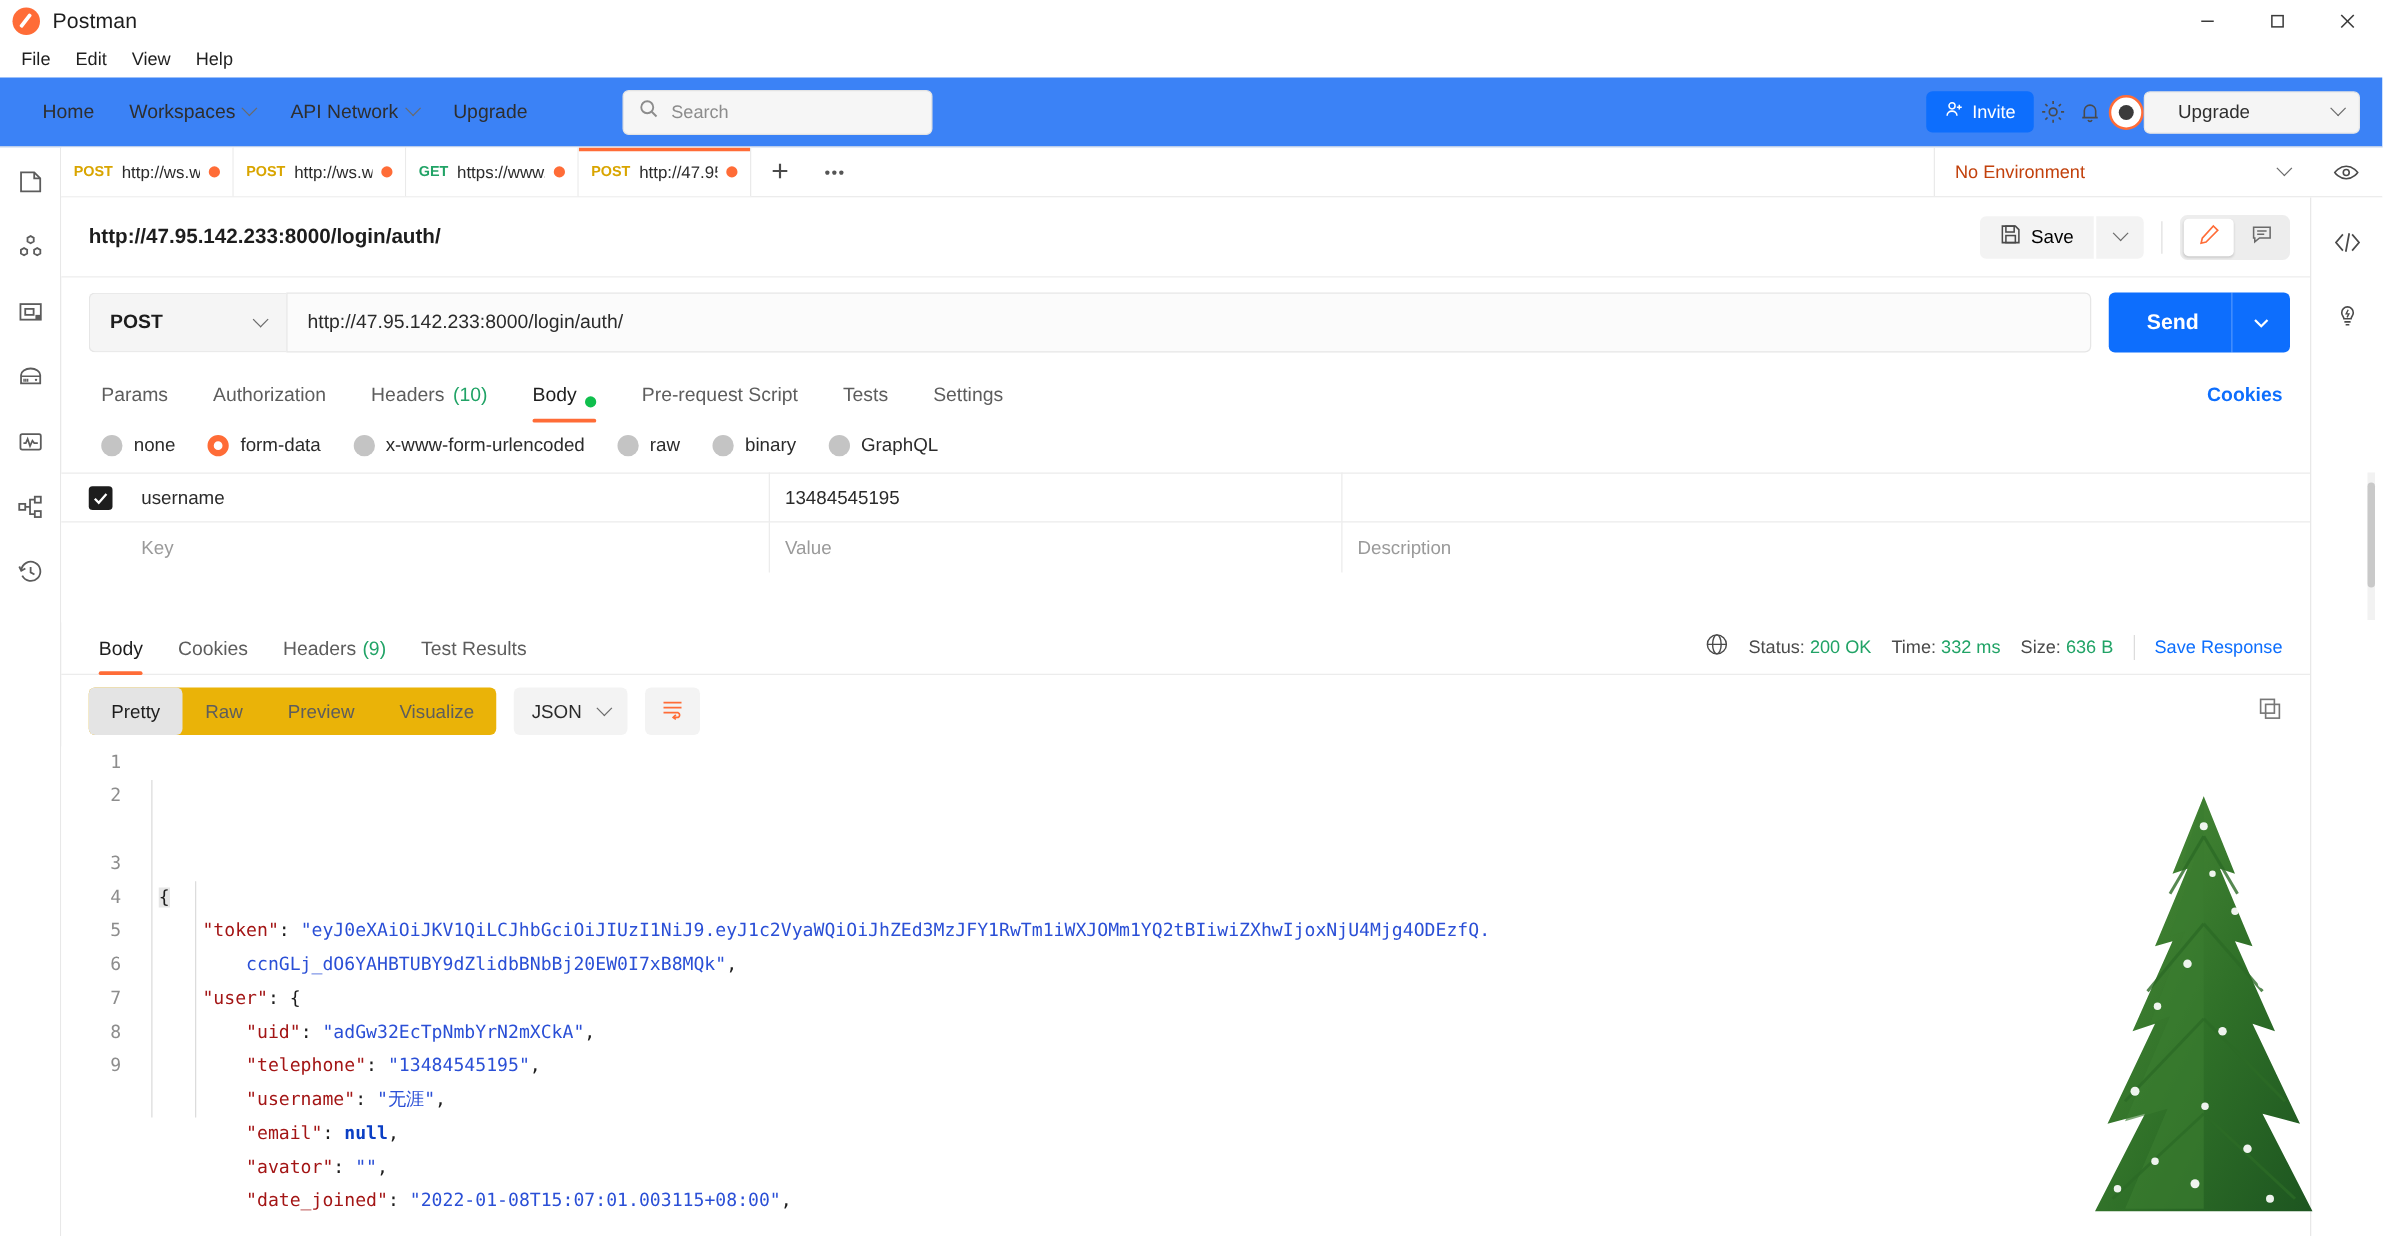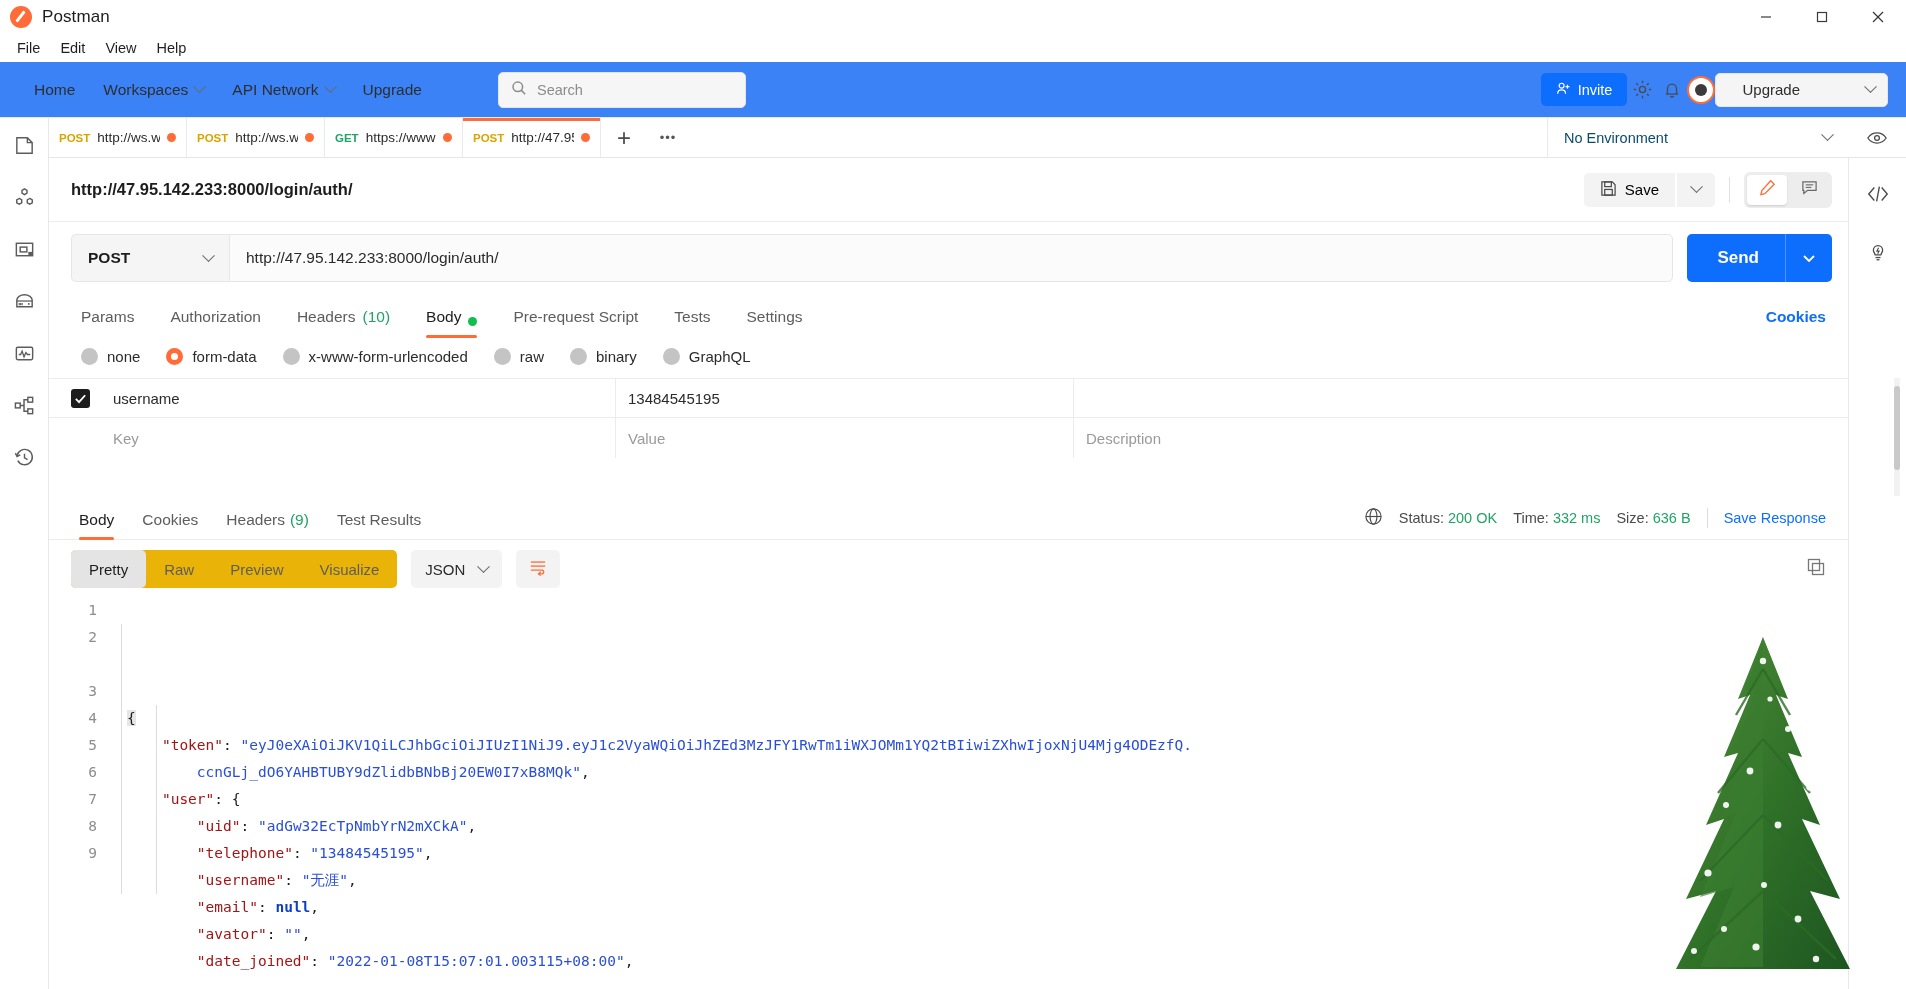--- a/index.html
+++ b/index.html
@@ -101,21 +101,21 @@
   .m-post { color: #d9a500; }
   .m-get { color: #21a366; }
   .req-tab .turl {
     font-size: 13.5px; color: #2b2b2b; white-space: nowrap; overflow: hidden;
     flex: 1 1 auto;
   }
   .dot-unsaved { width: 9px; height: 9px; border-radius: 50%; background: #ff6c37; flex: 0 0 auto; }
   .tab-plus { width: 46px; display:flex; align-items:center; justify-content:center; font-size: 24px; color:#4a4a4a; font-weight: 300;}
   .tab-more { width: 42px; display:flex; align-items:center; justify-content:center; color:#555; letter-spacing:1px; font-size: 13px;}
   .tab-filler { flex: 1 1 auto; border-right: 1px solid #eaeaea; }
-  .env-area { width: 300px; display:flex; align-items:center; justify-content:space-between; padding: 0 16px; font-size:14.5px; color:#0c4a6e;}
+  .env-area { width: 300px; display:flex; align-items:center; justify-content:space-between; padding: 0 16px; font-size:14.5px; color:#c2410c;}
   .eye-area { width: 58px; display:flex; align-items:center; justify-content:center; color:#4a4a4a;}
 
   
   .reqname-row {
     position:absolute; left:49px; top:158px; right:58px; height: 64px;
     display:flex; align-items:center; padding: 0 16px 0 22px; border-bottom:1px solid #ededed; background:#fff;
   }
   .reqname { font-size: 16.5px; font-weight: bold; color:#1d1d1d; }
   .reqname-right { margin-left:auto; display:flex; align-items:center; gap: 0; }
   .save-btn {

